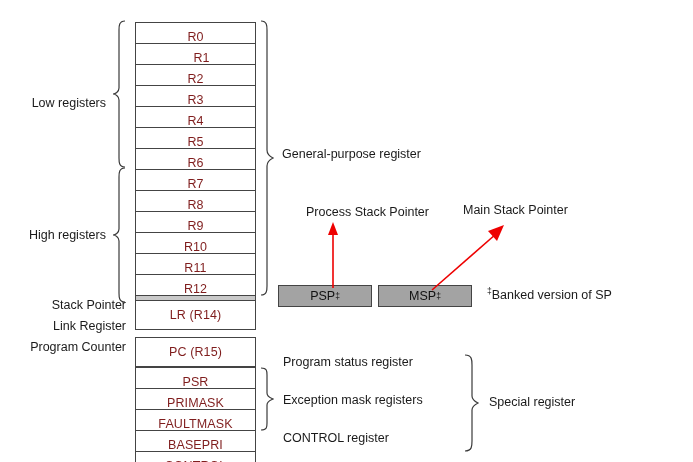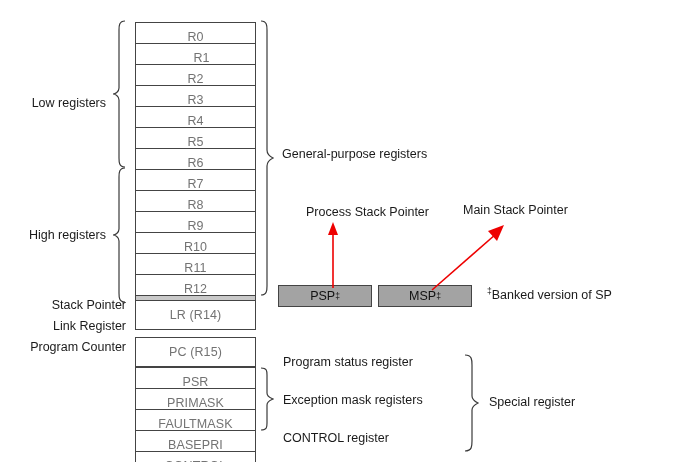--- a/index.html
+++ b/index.html
@@ -9,21 +9,21 @@
     color:#1a1a1a;-webkit-font-smoothing:antialiased;
   }
   .stage{position:absolute;left:0;top:0;width:693px;height:462px;}
 
   
   .regcol{position:absolute;left:135px;width:121px;}
   .regbox{
     position:absolute;left:0;width:121px;height:30px;
     border:1px solid #444;background:#fff;box-sizing:border-box;
     display:flex;align-items:center;justify-content:center;
-    font-size:12.5px;letter-spacing:.1px;color:#737373;
+    font-size:12.5px;letter-spacing:.1px;color:#7f1d1d;
   }
   .regbox.sp{background:#c9c9c9;}
   .regbox.sp .hl{
     background:#fff;padding:0 6px;line-height:15px;display:inline-block;
     border:0;
   }
 
   
   .ptrbox{
     position:absolute;height:22px;border:1px solid #444;background:#a3a3a3;
@@ -89,21 +89,21 @@
   <div class="lbl r" style="left:0;top:97px;width:106px;">Low registers</div>
   <div class="lbl r" style="left:0;top:229px;width:106px;">High registers</div>
 
   <div class="lbl r" style="left:0;top:299px;width:126px;">Stack Pointer</div>
   <div class="lbl r" style="left:0;top:320px;width:126px;">Link Register</div>
   <div class="lbl r" style="left:0;top:341px;width:126px;">Program Counter</div>
 
   <svg class="brk" style="left:258px;top:20px;width:16px;height:276px;" viewBox="0 0 16 276">
     <path d="M3 1 C9 1 9 6 9 10 L9 130 C9 134 13 137 15 138 C13 139 9 142 9 146 L9 266 C9 270 9 275 3 275"></path>
   </svg>
-  <div class="lbl" style="left:282px;top:148px;">General-purpose registers</div>
+  <div class="lbl" style="left:282px;top:148px;">General-purpose register</div>
 
   <div class="ptrbox" style="left:278px;top:285px;width:94px;">
     <span>PSP</span>
       <sup>‡</sup>
   </div>
   <div class="ptrbox" style="left:378px;top:285px;width:94px;justify-content:center;">
     <span>MSP</span>
       <sup>‡</sup>
   </div>
 

